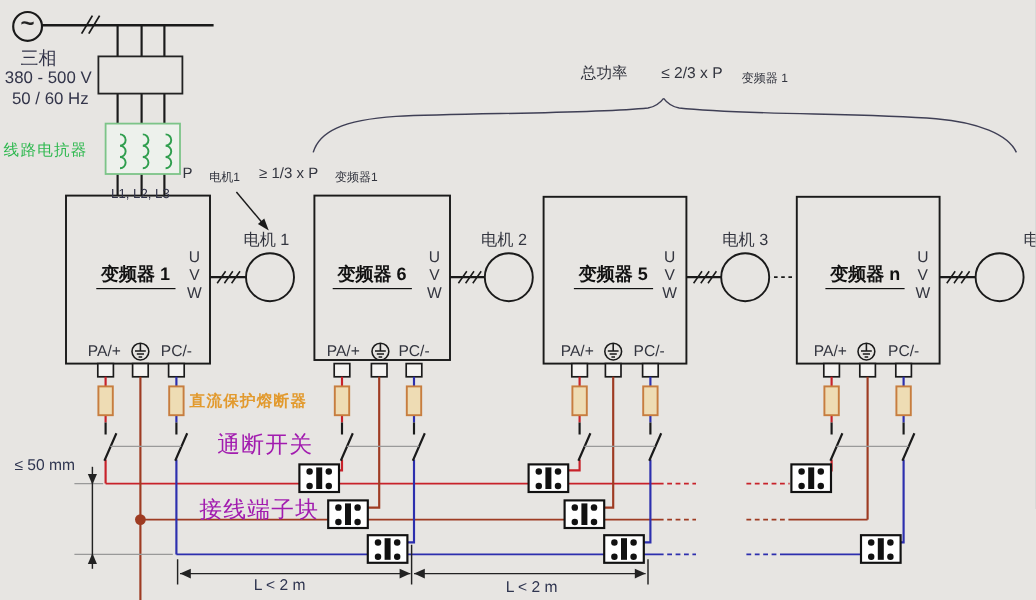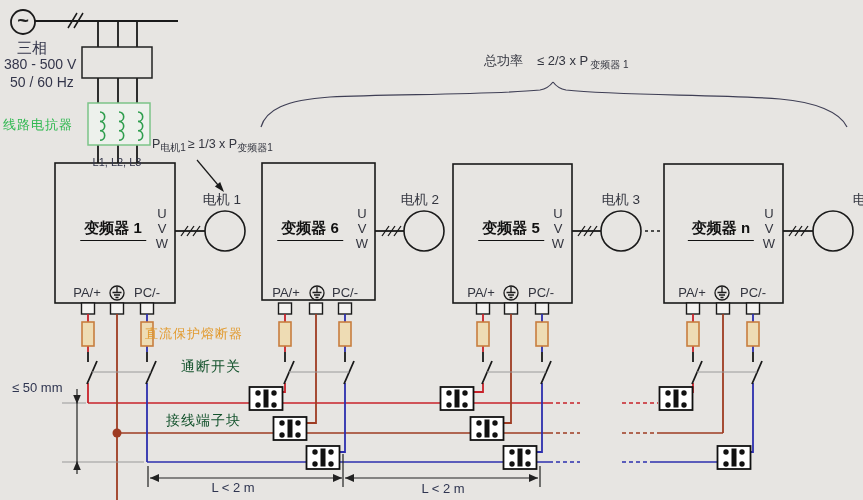--- a/index.html
+++ b/index.html
@@ -16,27 +16,27 @@
   .src{font-size:14px;color:#33354a;}
   .src-big{font-size:15px;}
   .protect{left:82px;top:47px;width:70px;height:31px;display:flex;flex-direction:column;
     align-items:center;justify-content:center;font-size:11.5px;line-height:13px;color:#2f3040;}
   .reactor-label{font-size:13px;color:#2eb84f;letter-spacing:1px;}
   .l1l2l3{font-size:11px;color:#33354a;}
   .conv-label{font-size:15px;font-weight:bold;color:#111;border-bottom:1.6px solid #111;padding:0 4px 2px 4px;}
   .uvw{display:flex;flex-direction:column;font-size:13px;line-height:15px;color:#33353f;}
   .motor-label{font-size:13.5px;color:#33353f;}
   .pterm{font-size:13px;color:#33353f;}
-  .formula{font-size:12.5px;color:#33353f;display:flex;align-items:baseline;}
+  .formula{font-size:12.5px;color:#33353f;display:flex;align-items:baseline;gap:14px;}
   .formula .sub{font-size:10px;position:relative;top:3px;}
   .total-formula{font-size:13px;}
   .total-formula .rel{margin-left:14px;}
   .total-formula .sub{margin-left:2px;}
   .orange-label{font-size:13px;color:#e29a2e;letter-spacing:1px;}
-  .black-label{font-size:14px;color:#14532d;letter-spacing:1px;}
+  .black-label{font-size:19px;color:#a21caf;letter-spacing:1px;}
   .dim-label{font-size:13px;color:#2f3550;}
 </style>
 </head>
 <body>
 
 <div id="stage">
 
   <svg width="863" height="500" viewBox="0 0 863 500">
 
     <g>
@@ -336,21 +336,21 @@
   <div class="txt conv-label ctr" style="left:721px;top:219px;">变频器 n</div>
   <div class="txt uvw ctr" style="left:769px;top:206px;">
     <span>U</span>
       <span>V</span>
       <span>W</span>
   </div>
   <div class="txt motor-label ctr" style="left:832px;top:191px;margin-left:40px;">电机 n</div>
   <div class="txt pterm ctr" style="left:692px;top:285px;">PA/+</div>
   <div class="txt pterm ctr" style="left:753px;top:285px;">PC/-</div>
 
-  <div class="txt orange-label" style="left:145px;top:325px;">直流保护熔断器</div>
+  <div class="txt orange-label" style="left:158px;top:325px;font-weight:bold;">直流保护熔断器</div>
   <div class="txt black-label" style="left:181px;top:358px;">通断开关</div>
   <div class="txt black-label" style="left:166px;top:412px;">接线端子块</div>
 
   <div class="txt dim-label" style="left:12px;top:380px;">≤ 50 mm</div>
   <div class="txt dim-label ctr" style="left:233px;top:480px;">L &lt;  2 m</div>
   <div class="txt dim-label ctr" style="left:443px;top:481px;">L &lt;  2 m</div>
 
 </div>
 
 </body></html>

